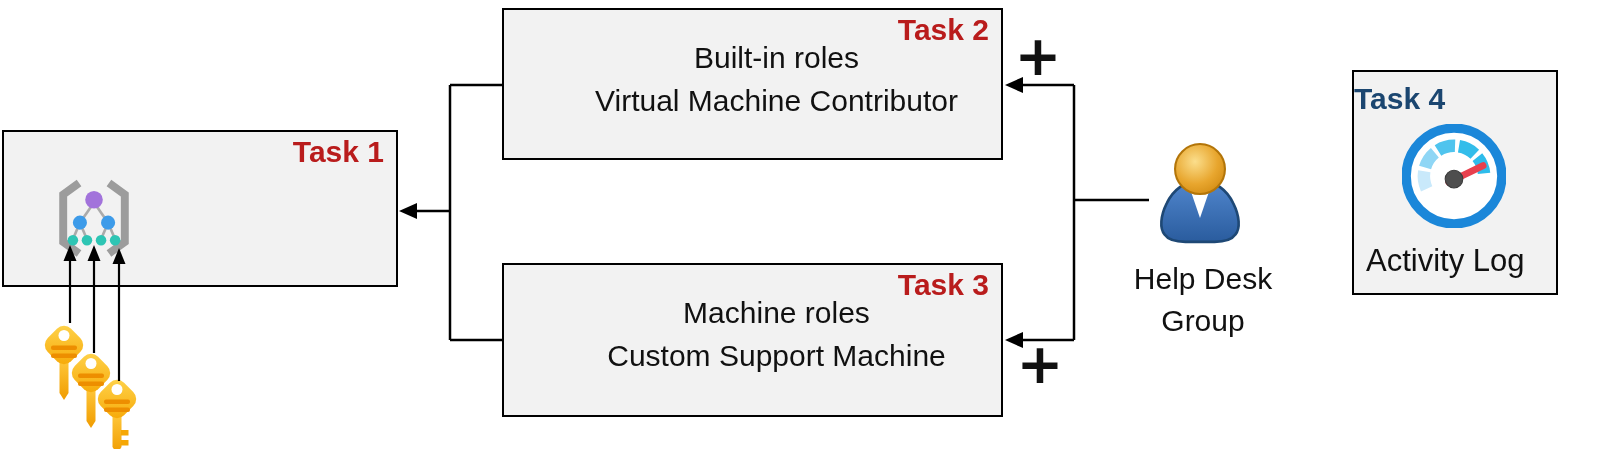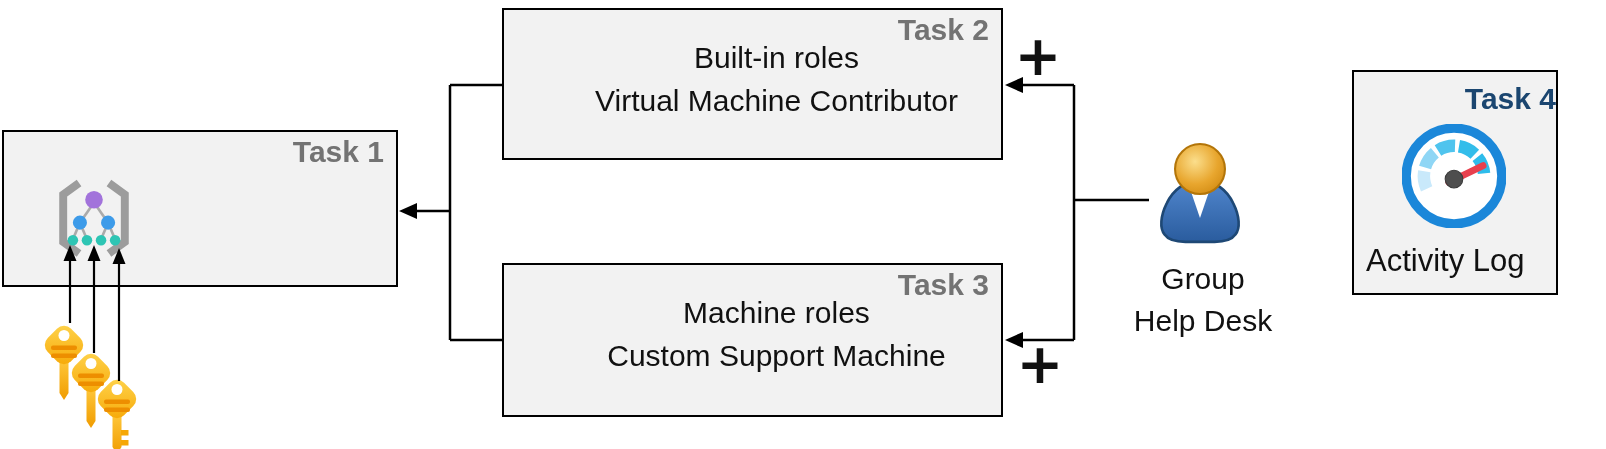--- a/index.html
+++ b/index.html
@@ -10,24 +10,24 @@
   .box{
     position:absolute;background:#F2F2F2;border:2.5px solid #000000;
     box-sizing:border-box;z-index:1;
   }
   .box-task1{left:2px;top:130px;width:396px;height:157px;}
   .box-task2{left:502px;top:8px;width:501px;height:152px;}
   .box-task3{left:502px;top:263px;width:501px;height:154px;}
   .box-task4{left:1352px;top:70px;width:206px;height:225px;}
   .task-label{
     position:absolute;top:3px;right:12px;font-weight:bold;font-size:30px;
-    color:#737373;letter-spacing:0;
+    color:#b91c1c;letter-spacing:0;
   }
   .task-label-center{
-    position:absolute;top:10px;left:0;right:0;text-align:right;
+    position:absolute;top:10px;left:0;right:0;text-align:left;
     font-weight:bold;font-size:30px;color:#1B4670;
   }
   .box-lines{position:absolute;top:26px;left:0;right:0;text-align:center;
     font-size:30px;color:#111111;}
   .box-lines .ln{line-height:43px;white-space:nowrap;padding-left:48px;}
   .t1-title{
     position:absolute;left:128px;top:55px;width:252px;text-align:center;
     font-size:31px;color:#111111;
   }
   .t4-title{
@@ -124,22 +124,22 @@
           <stop offset="1" stop-color="#D18A12"></stop>
       </radialGradient>
     </defs>
     <path d="M50,37 C36,37 24,46 18,59 C12,71 11,83 16,89 C19,93.5 27,96 36,96 L64,96 C73,96 81,93.5 84,89 C89,83 88,71 82,59 C76,46 64,37 50,37 Z" fill="url(#bodyGrad)" stroke="#1E4875" stroke-width="2.5"></path>
     <polygon points="37,38 44,38 40.5,47" fill="#9FC3E8"></polygon>
     <polygon points="56,38 63,38 59.5,47" fill="#9FC3E8"></polygon>
     <polygon points="38,38 62,38 50,73" fill="#FFFFFF"></polygon>
     <circle cx="50" cy="26" r="24" fill="url(#headGrad)" stroke="#B37509" stroke-width="2"></circle>
   </svg>
   <div class="group-label">
+    <div>Help Desk</div>
     <div>Group</div>
-    <div>Help Desk</div>
   </div>
 
   <svg class="keys-icon" viewBox="0 0 115 136">
     <defs>
       <linearGradient id="kg" x1="0" y1="0" x2="1" y2="1">
         <stop offset="0" stop-color="#FFD54F"></stop>
           <stop offset="1" stop-color="#F6A704"></stop>
       </linearGradient>
       <linearGradient id="kg2" x1="0" y1="0" x2="0" y2="1">
         <stop offset="0" stop-color="#FFC83C"></stop>

